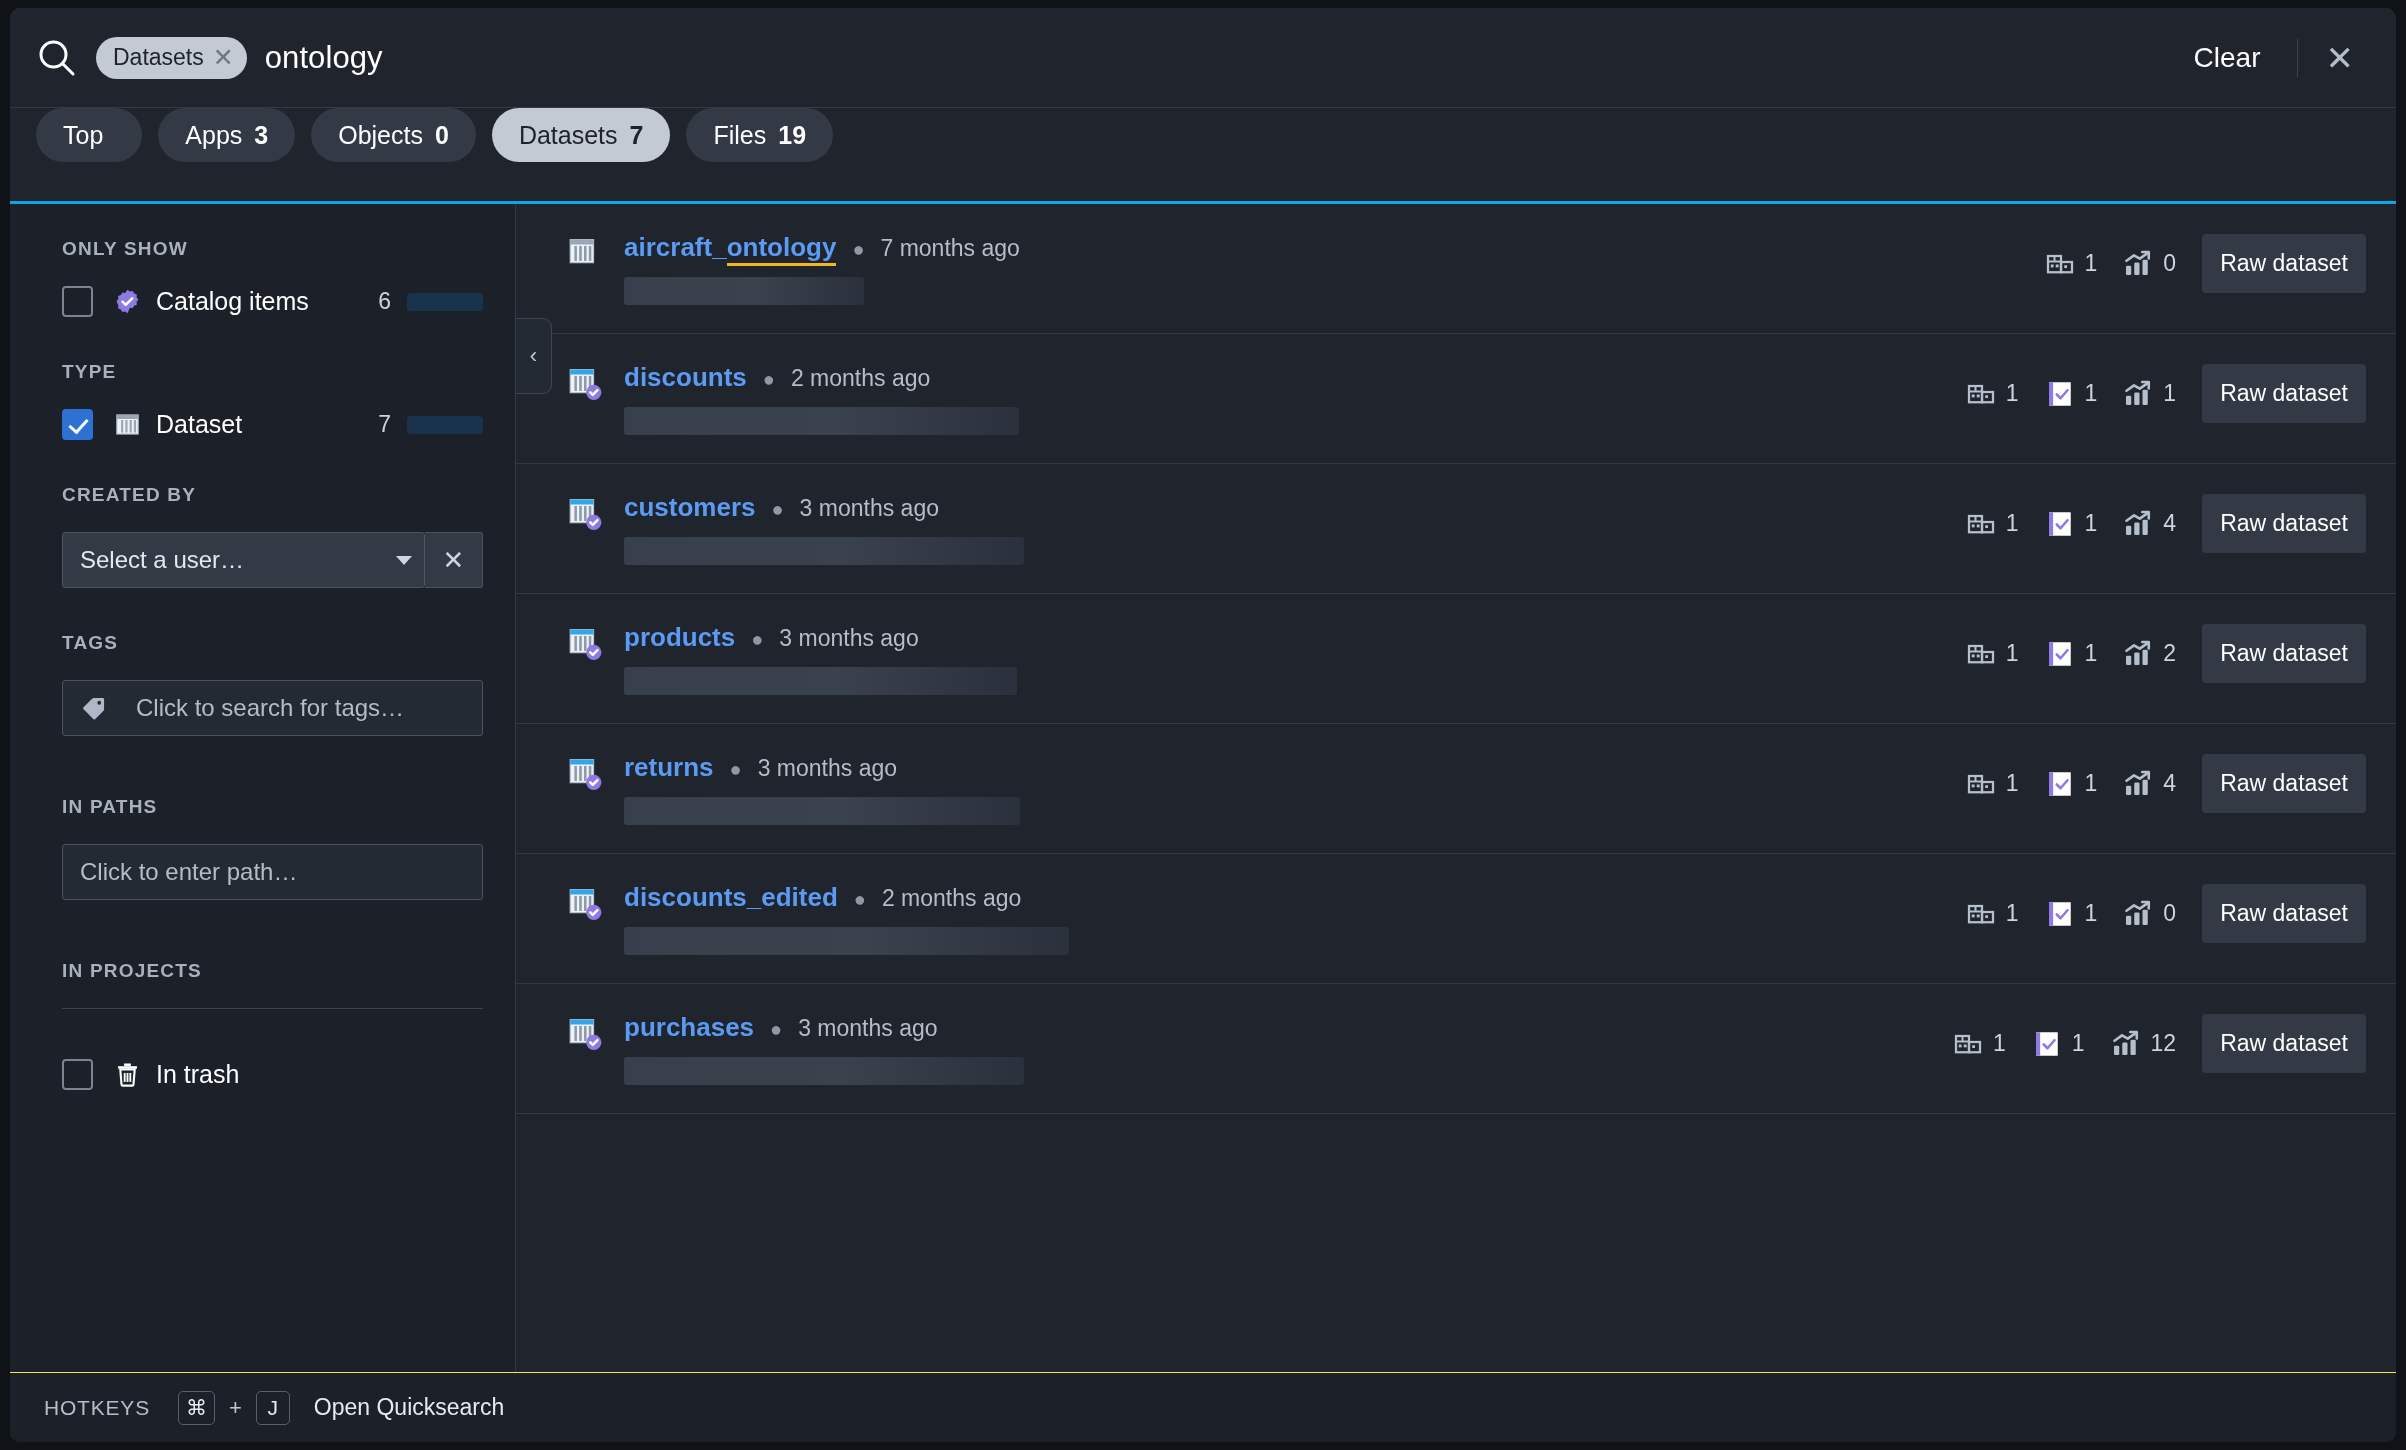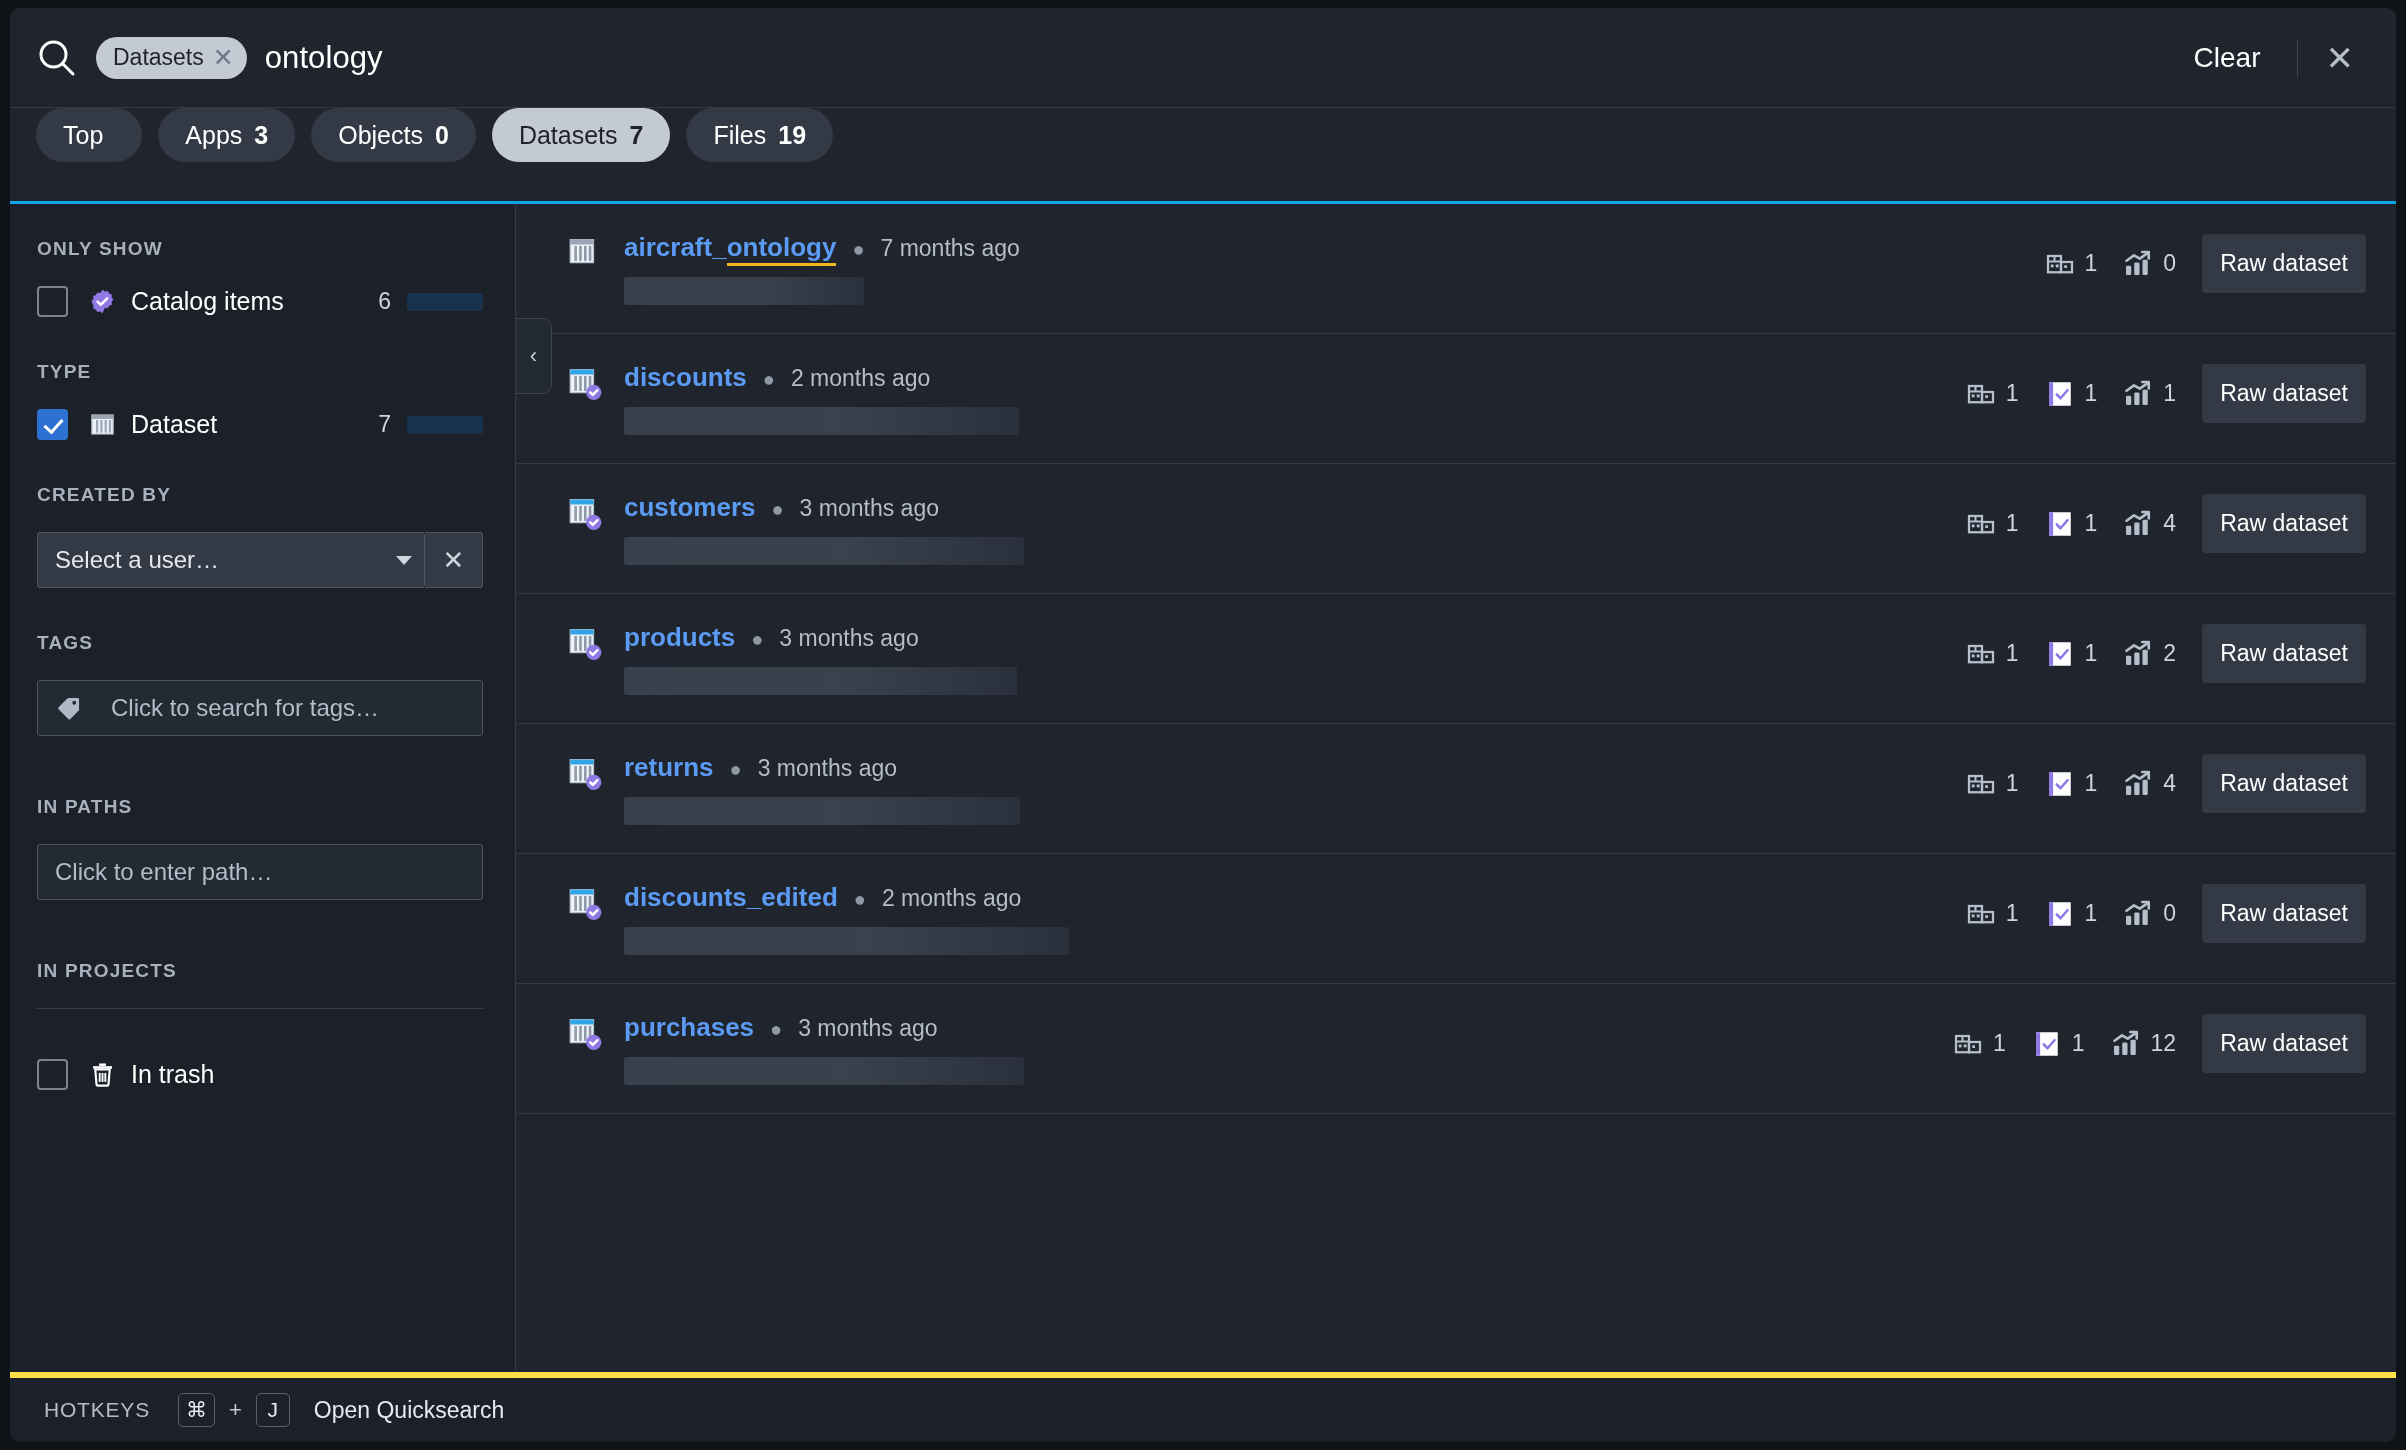--- a/index.html
+++ b/index.html
@@ -89,21 +89,21 @@
   .tab.active .cnt { color: #1d222b; }
 
   
   .body { flex: 1 1 auto; display: flex; min-height: 0; position: relative; }
 
   
   .sidebar {
     width: 506px; flex: 0 0 506px;
     background: #1b2029;
     border-right: 1px solid #343a45;
-    padding: 34px 32px 0 27px;
+    padding: 34px 32px 0 52px;
     overflow: hidden;
     position: relative;
   }
   .sec-label {
     font-size: 19px; letter-spacing: 1.2px; color: #a7b0bc;
     font-weight: bold; margin-bottom: 26px; text-transform: uppercase;
   }
   .filter-row { display: flex; align-items: center; gap: 0; margin-bottom: 44px; }
   .cbox {
     width: 31px; height: 31px; flex: 0 0 31px;
@@ -192,21 +192,21 @@
   .meta-ico { width: 30px; height: 30px; flex: 0 0 30px; }
   .raw-btn {
     background: #333a45; color: #ffffff; font-size: 23px;
     border-radius: 4px; padding: 16px 18px; cursor: pointer; white-space: nowrap;
   }
 
   
   .hotkeys {
     height: 70px; flex: 0 0 70px;
     background: #1b2029;
-    border-top: 6px solid #fde047;
+    border-top: 1px solid #fde047;
     display: flex; align-items: center;
     padding: 0 34px; gap: 14px;
   }
   .hk-label { font-size: 21px; color: #b5bdc8; letter-spacing: .8px; margin-right: 14px; }
   .key {
     min-width: 34px; height: 34px; padding: 0 7px;
     border: 1px solid #59616e; border-radius: 5px;
     display:flex; align-items:center; justify-content:center;
     color: #e6eaf0; font-size: 21px;
   }

